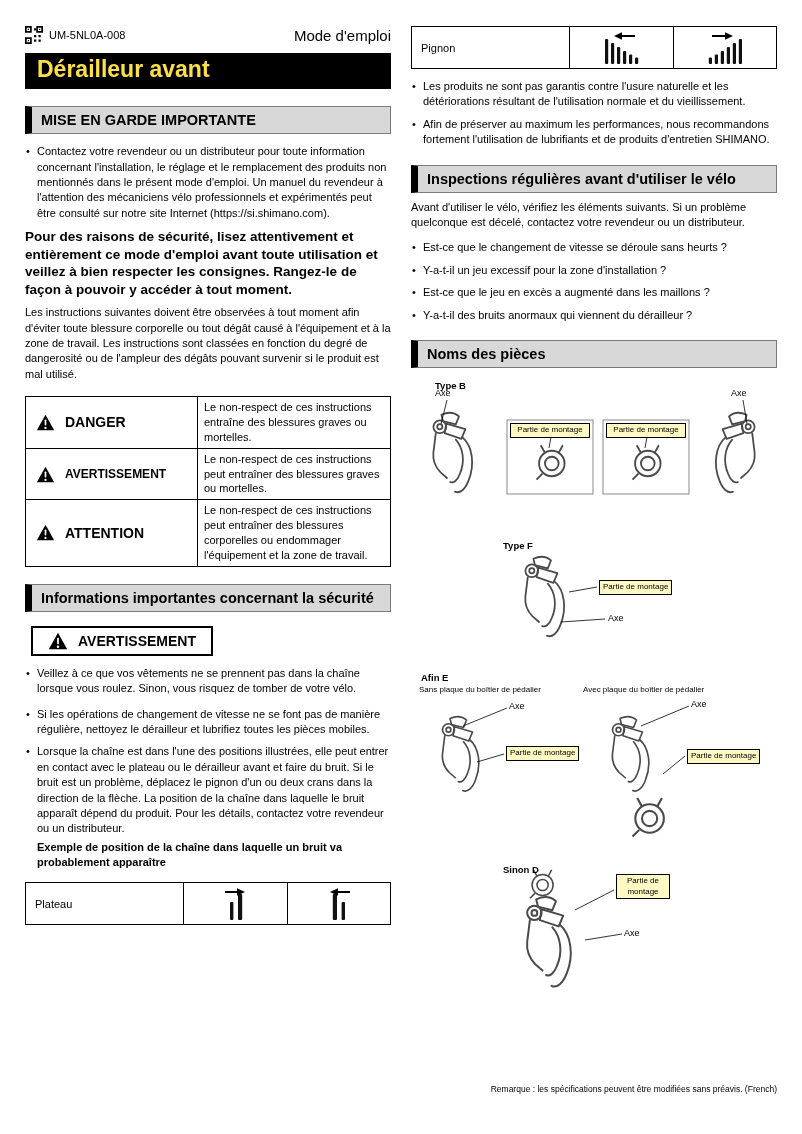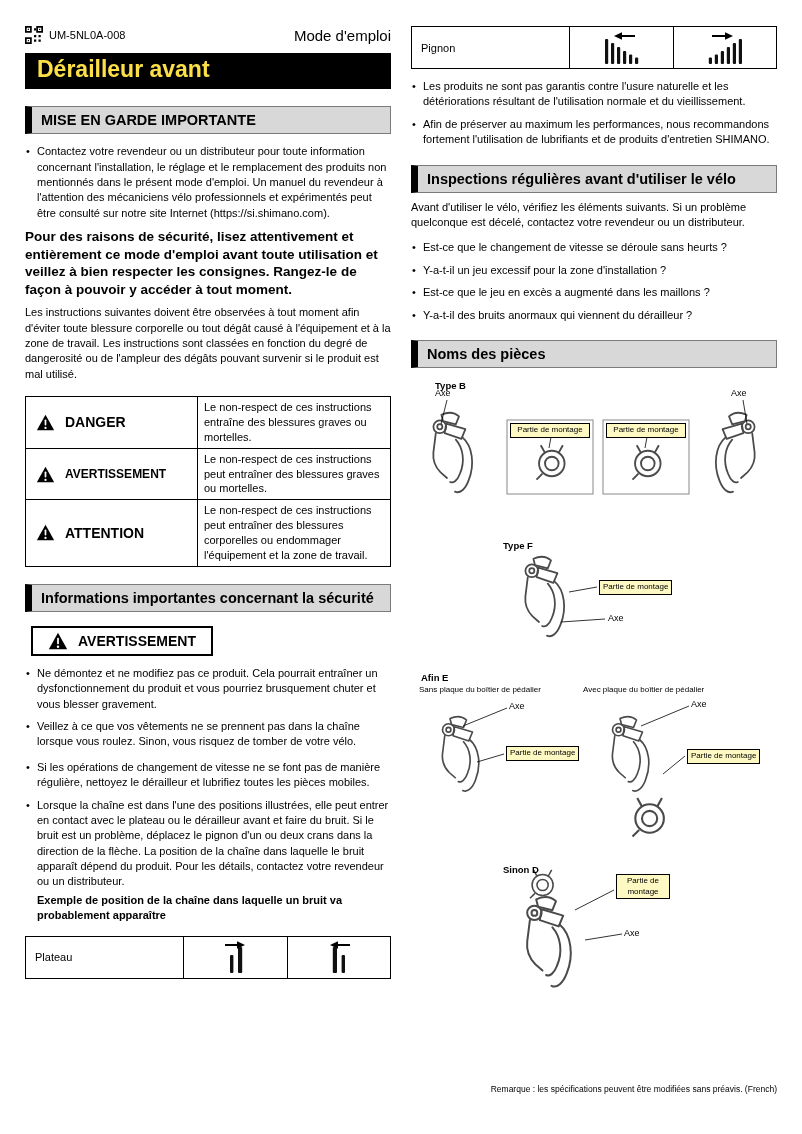--- a/index.html
+++ b/index.html
@@ -148,21 +148,20 @@
   <div class="warnbox">
     <svg class="tri" viewBox="0 0 24 22">
         <path d="M12 1 L23.2 21 H0.8 Z" fill="#000"></path>
         <rect x="10.9" y="7" width="2.2" height="8" rx="1" fill="#fff"></rect>
         <circle cx="12" cy="18" r="1.5" fill="#fff"></circle>
       </svg>
     <span>AVERTISSEMENT</span>
   </div>
 
   <ul class="bullets">
-    <li>Ne démontez et ne modifiez pas ce produit. Cela pourrait entraîner un dysfonctionnement du produit et vous pourriez brusquement chuter et vous blesser gravement.</li>
     <li>Veillez à ce que vos vêtements ne se prennent pas dans la chaîne lorsque vous roulez. Sinon, vous risquez de tomber de votre vélo.</li>
   </ul>
 
 
   <ul class="bullets">
     <li>Si les opérations de changement de vitesse ne se font pas de manière régulière, nettoyez le dérailleur et lubrifiez toutes les pièces mobiles.</li>
     <li>
       <span>Lorsque la chaîne est dans l'une des positions illustrées, elle peut entrer en contact avec le plateau ou le dérailleur avant et faire du bruit. Si le bruit est un problème, déplacez le pignon d'un ou deux crans dans la direction de la flèche. La position de la chaîne dans laquelle le bruit apparaît dépend du produit. Pour les détails, contactez votre revendeur ou un distributeur.</span>
       <div class="example">Exemple de position de la chaîne dans laquelle un bruit va probablement apparaître</div>
     </li>

